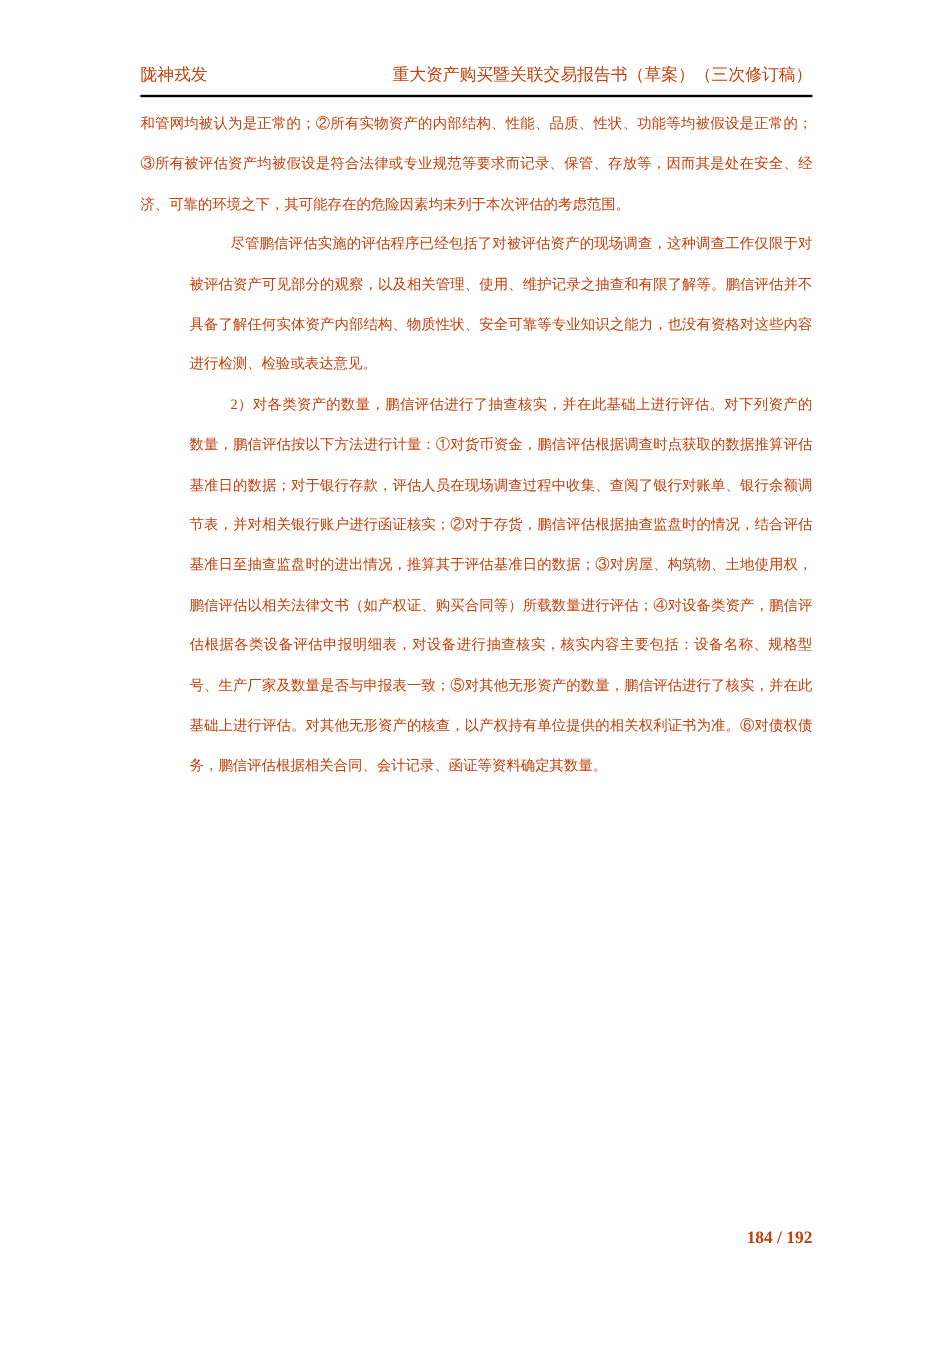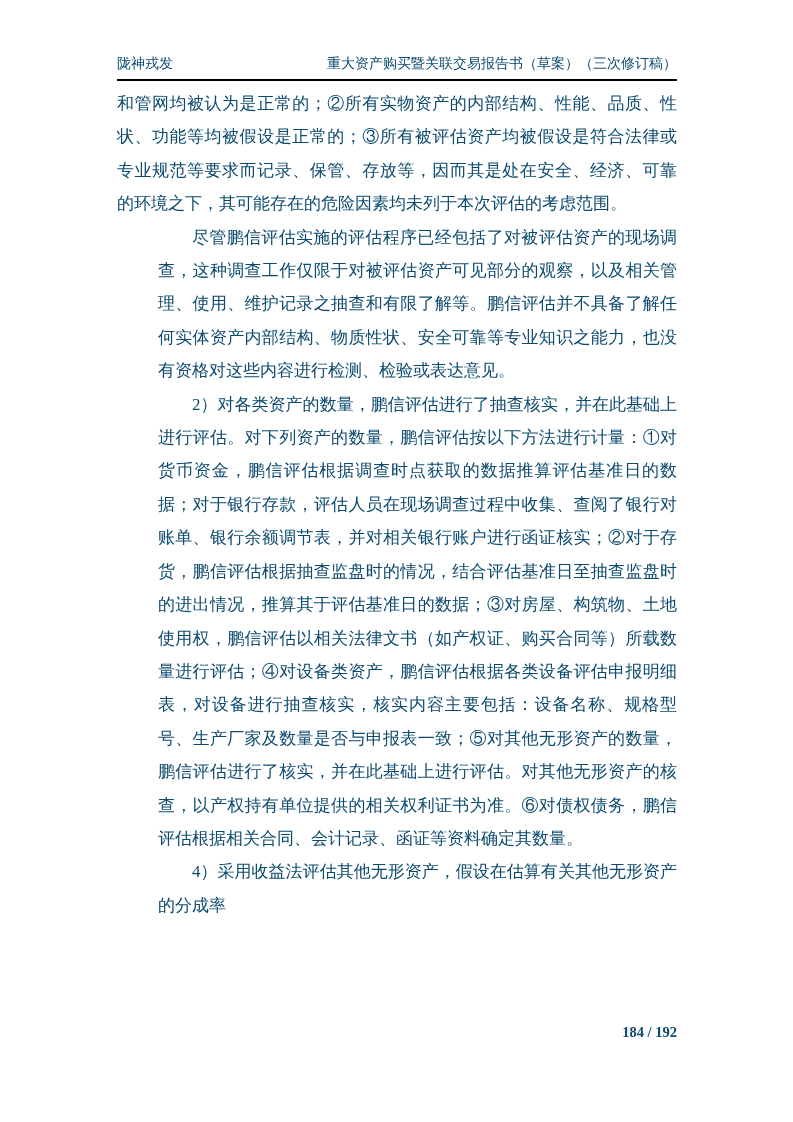--- a/index.html
+++ b/index.html
@@ -6,21 +6,21 @@
     margin: 0;
     padding: 0;
     background: #ffffff;
   }
   .page {
     position: relative;
     width: 793px;
     height: 1122px;
     background: #ffffff;
     font-family: "Liberation Serif", "DejaVu Serif", serif;
-    color: #0c4a6e;
+    color: #c2410c;
     overflow: hidden;
   }
   .header {
     position: absolute;
     left: 117px;
     width: 560px;
     top: 55px;
     display: flex;
     justify-content: space-between;
     align-items: flex-end;
@@ -33,21 +33,21 @@
     white-space: nowrap;
   }
   .header .right {
     white-space: nowrap;
   }
   .body-text {
     position: absolute;
     left: 117px;
     width: 560px;
     top: 87px;
-    font-size: 17px;
+    font-size: 12px;
     line-height: 33.4px;
     text-align: justify;
     text-justify: inter-character;
   }
   .body-text p {
     margin: 0;
     padding: 0;
   }
   .body-text p.indent {
     text-indent: 34px;
@@ -69,18 +69,17 @@
 
   <div class="header">
     <span class="left">陇神戎发</span>
     <span class="right">重大资产购买暨关联交易报告书（草案）（三次修订稿）</span>
   </div>
 
   <div class="body-text">
     <p>和管网均被认为是正常的；②所有实物资产的内部结构、性能、品质、性状、功能等均被假设是正常的；③所有被评估资产均被假设是符合法律或专业规范等要求而记录、保管、存放等，因而其是处在安全、经济、可靠的环境之下，其可能存在的危险因素均未列于本次评估的考虑范围。</p>
     <p class="indent">尽管鹏信评估实施的评估程序已经包括了对被评估资产的现场调查，这种调查工作仅限于对被评估资产可见部分的观察，以及相关管理、使用、维护记录之抽查和有限了解等。鹏信评估并不具备了解任何实体资产内部结构、物质性状、安全可靠等专业知识之能力，也没有资格对这些内容进行检测、检验或表达意见。</p>
     <p class="indent">2）对各类资产的数量，鹏信评估进行了抽查核实，并在此基础上进行评估。对下列资产的数量，鹏信评估按以下方法进行计量：①对货币资金，鹏信评估根据调查时点获取的数据推算评估基准日的数据；对于银行存款，评估人员在现场调查过程中收集、查阅了银行对账单、银行余额调节表，并对相关银行账户进行函证核实；②对于存货，鹏信评估根据抽查监盘时的情况，结合评估基准日至抽查监盘时的进出情况，推算其于评估基准日的数据；③对房屋、构筑物、土地使用权，鹏信评估以相关法律文书（如产权证、购买合同等）所载数量进行评估；④对设备类资产，鹏信评估根据各类设备评估申报明细表，对设备进行抽查核实，核实内容主要包括：设备名称、规格型号、生产厂家及数量是否与申报表一致；⑤对其他无形资产的数量，鹏信评估进行了核实，并在此基础上进行评估。对其他无形资产的核查，以产权持有单位提供的相关权利证书为准。⑥对债权债务，鹏信评估根据相关合同、会计记录、函证等资料确定其数量。</p>
-    <p class="indent">4）采用收益法评估其他无形资产，假设在估算有关其他无形资产的分成率</p>
   </div>
 
   <div class="footer">184 / 192</div>
 
 </div>
 
 </body></html>

